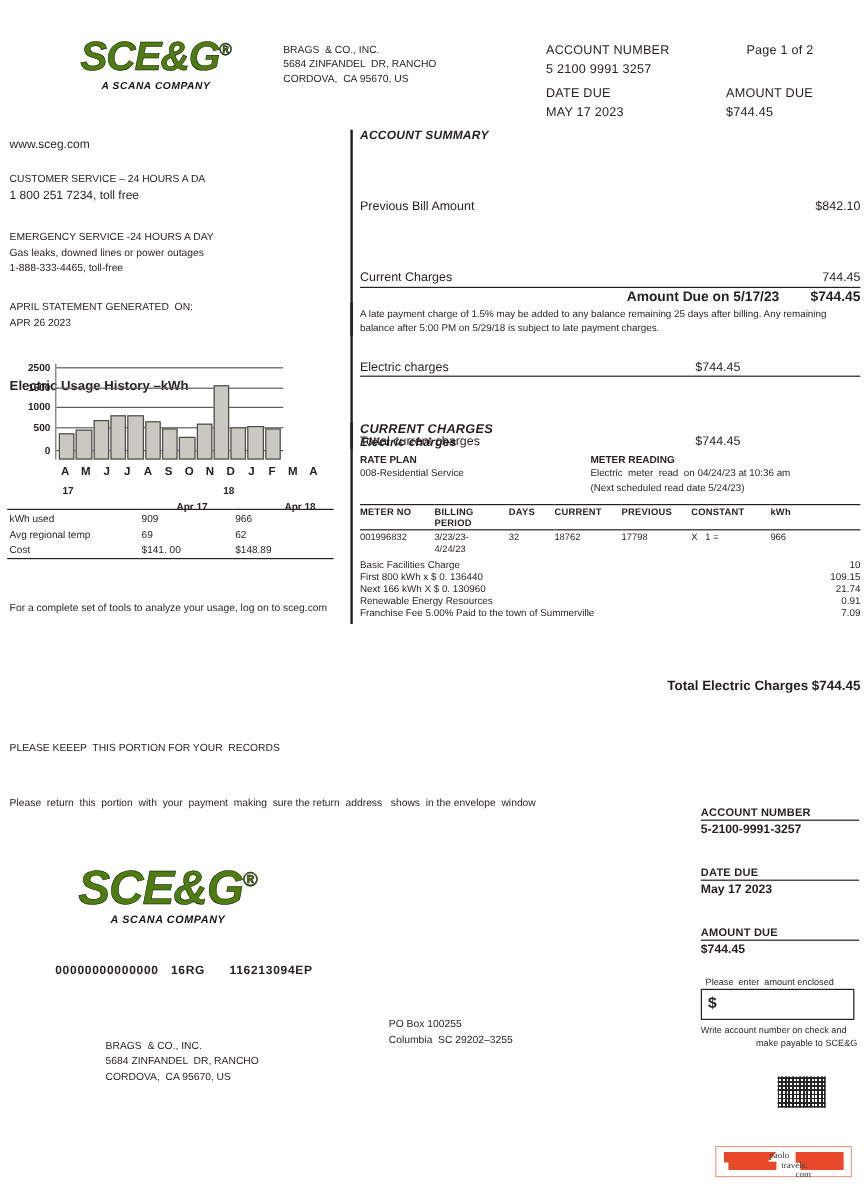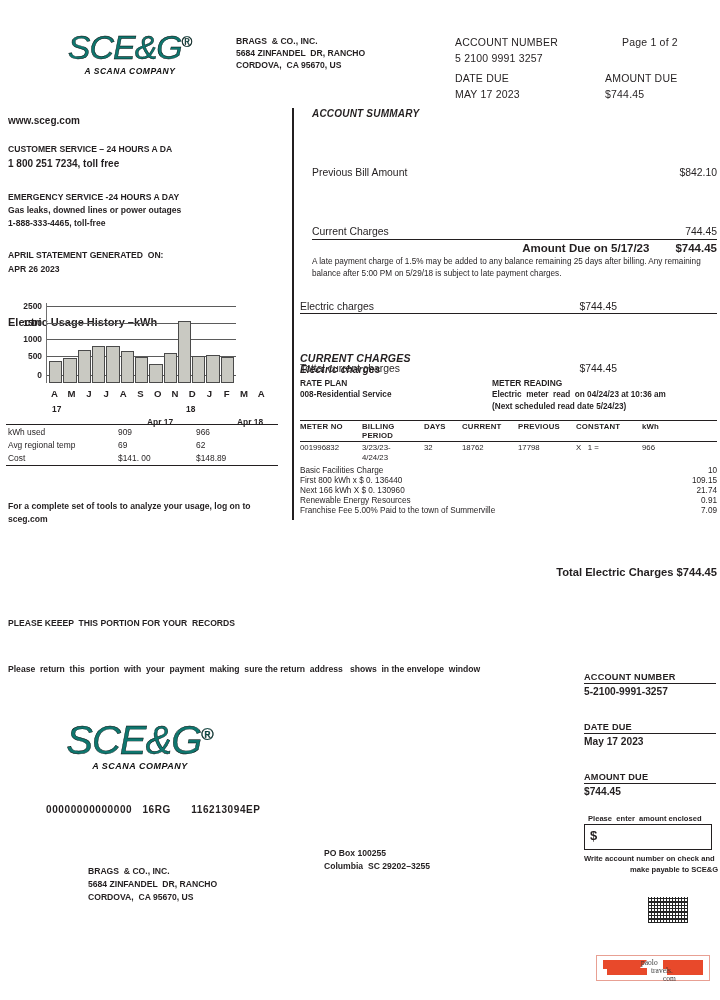--- a/index.html
+++ b/index.html
@@ -11,49 +11,49 @@
     color: #231f20;
     position: relative;
     overflow: hidden;
   }
   .page { position: relative; width: 720px; height: 1000px; }
 
   
   .logo-wrap { position: absolute; text-align: center; }
   .logo-text {
     font-family: "Liberation Sans", sans-serif;
-    font-weight: normal; font-style: italic;
+    font-weight: bold; font-style: italic;
     letter-spacing: -1px;
-    color: #0f766e;
+    color: #4d7c0f;
     line-height: 1;
     -webkit-text-stroke: 0.4px #000;
   }
   .logo-reg { font-size: 0.42em; vertical-align: super; font-style: normal; letter-spacing: 0; }
   .logo-sub {
     font-family: "Liberation Sans", sans-serif;
     font-weight: bold; font-style: italic;
     color: #111; letter-spacing: 0.5px;
   }
 
   
-  .t { position: absolute; white-space: pre; font-weight: bold; }
+  .t { position: absolute; white-space: pre; }
   .sm { font-size: 8.6px; }
   .xs { font-size: 7.6px; }
   .md { font-size: 10px; }
   .b { font-weight: bold; }
 
   
   .topinfo { position: absolute; font-size: 10.5px; letter-spacing: 0.2px; }
 
   
   .sumbox {
     position: absolute;
     left: 292px; top: 108px; width: 425px;
     border-left: 2.5px solid #231f20;
-    padding-left: 18px;
+    padding-left: 6px;
   }
   .row { display: flex; justify-content: space-between; align-items: baseline; }
   .row .lbl { font-size: 10.4px; margin-top: 48px; }
   .row .val { font-size: 10.4px; }
   .hdr-it { font-weight: bold; font-style: italic; font-size: 10px; letter-spacing: 0.2px; }
   .ruleT { border-top: 1.6px solid #231f20; }
   .duerow { display: flex; justify-content: flex-end; gap: 26px; font-weight: bold; font-size: 11.5px; padding-top: 2px;}
   .fine { font-size: 8.2px; line-height: 1.45; margin-top: 2px; }
 
   .sumbox2 {

